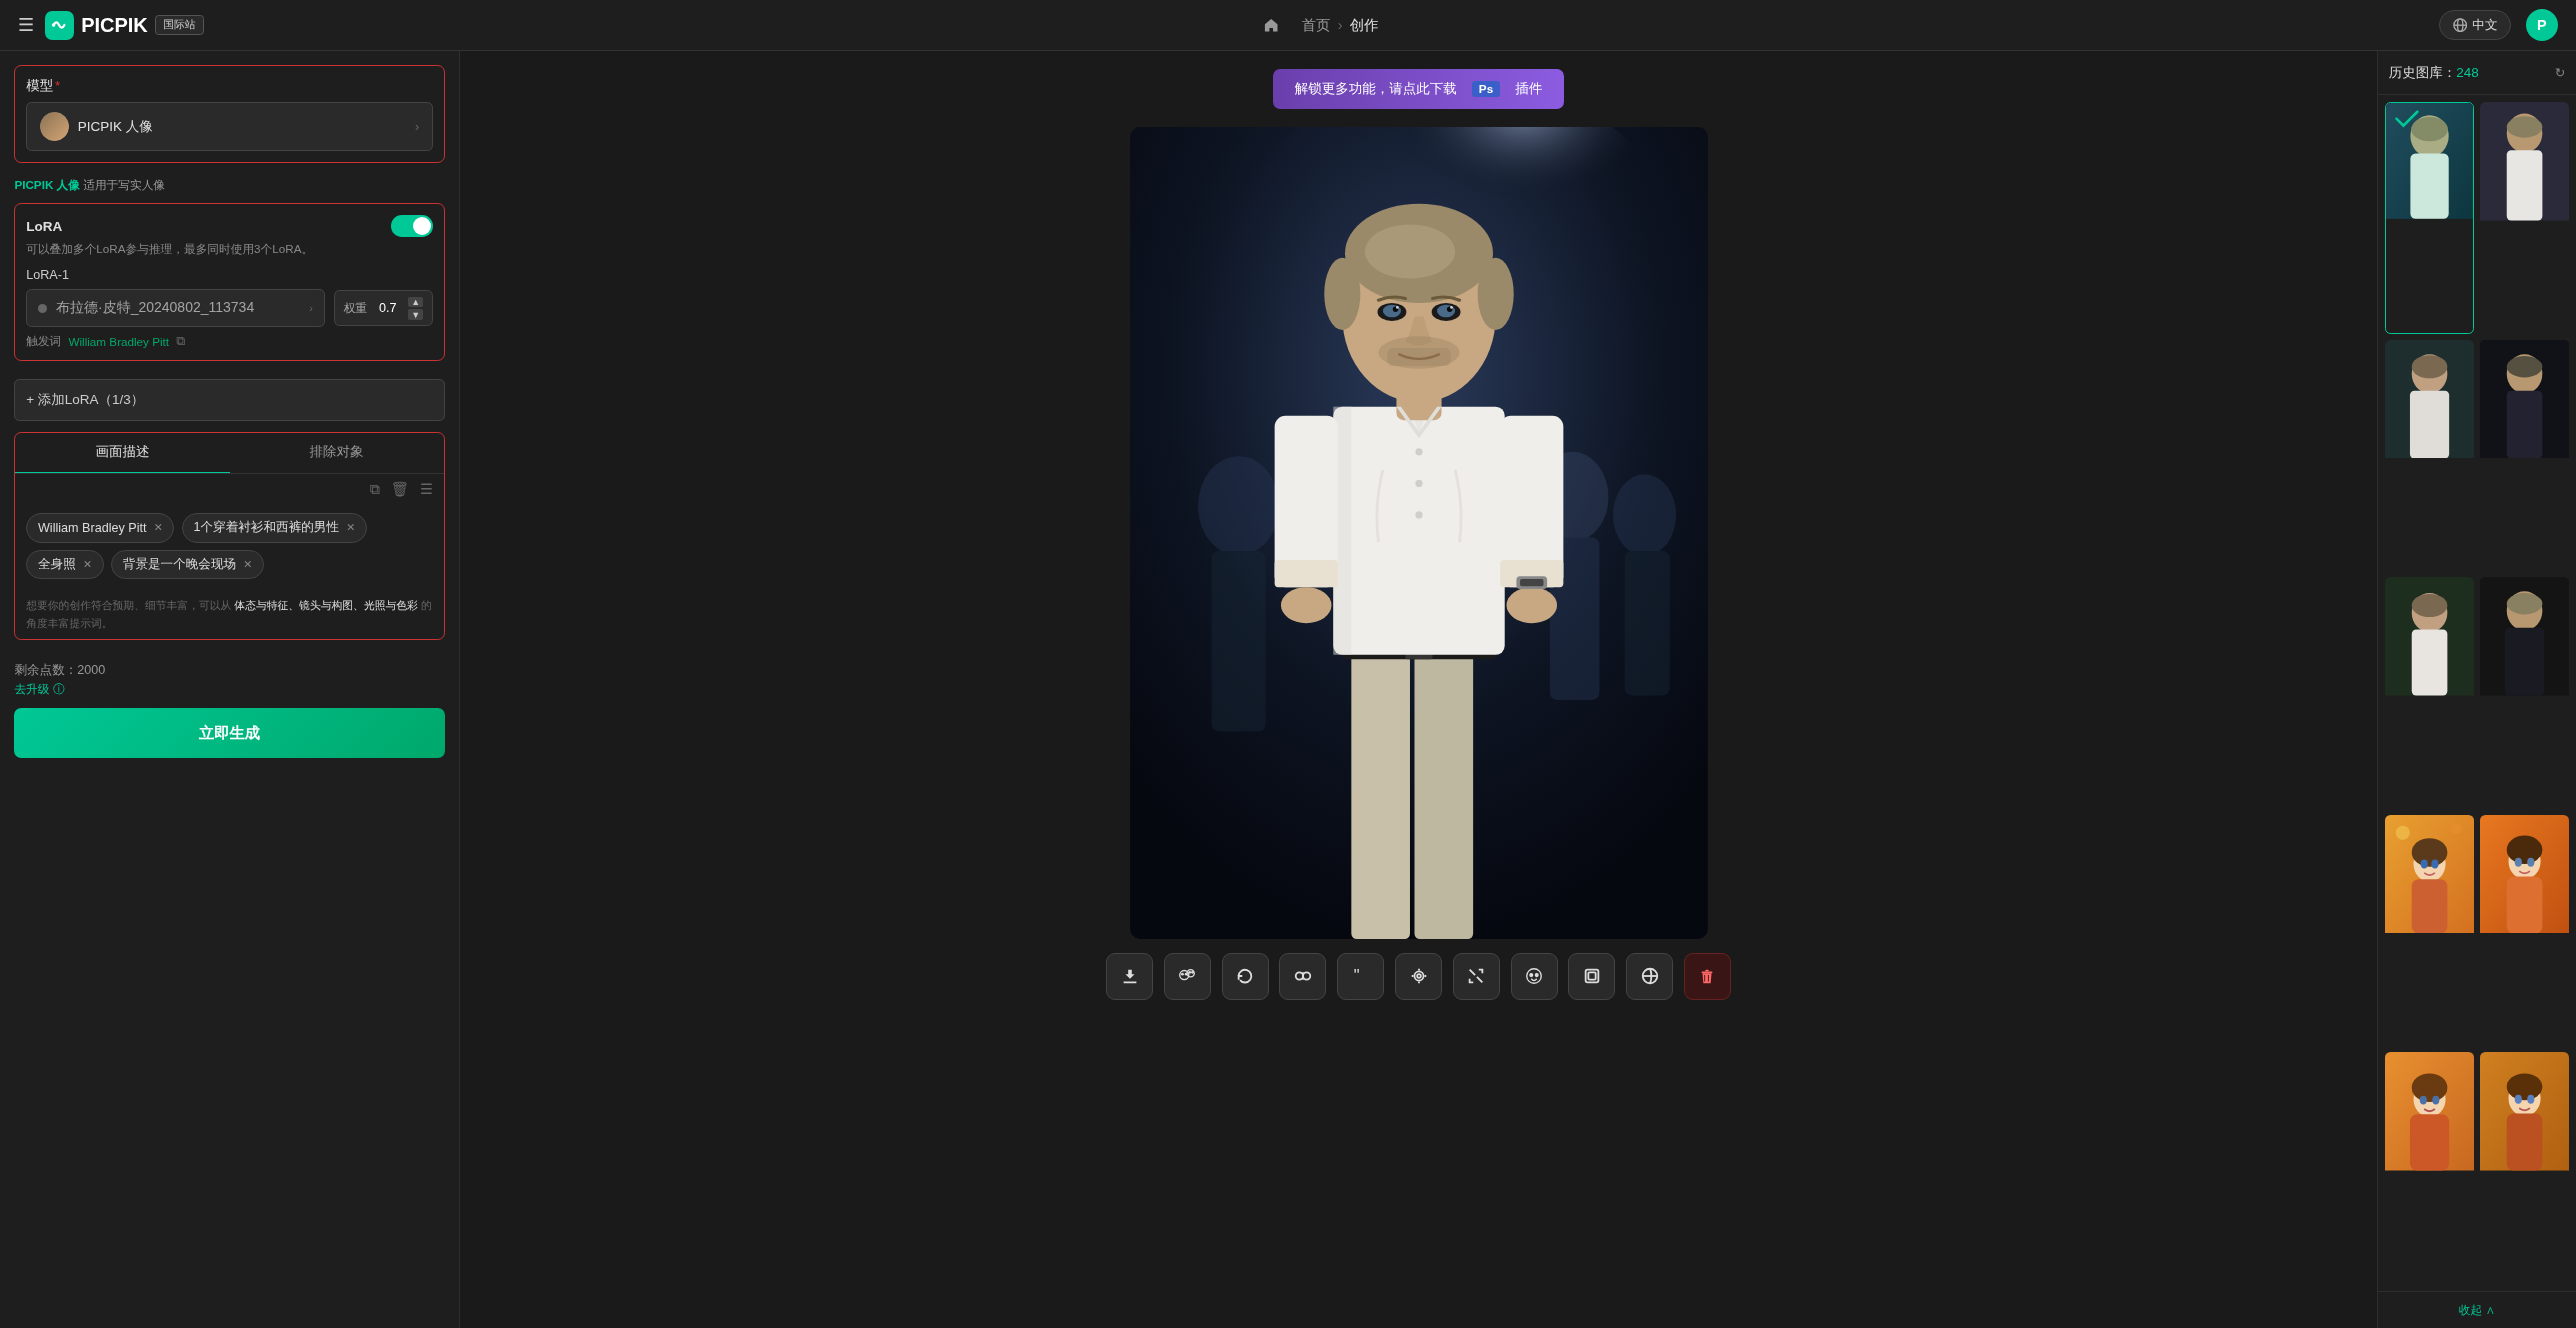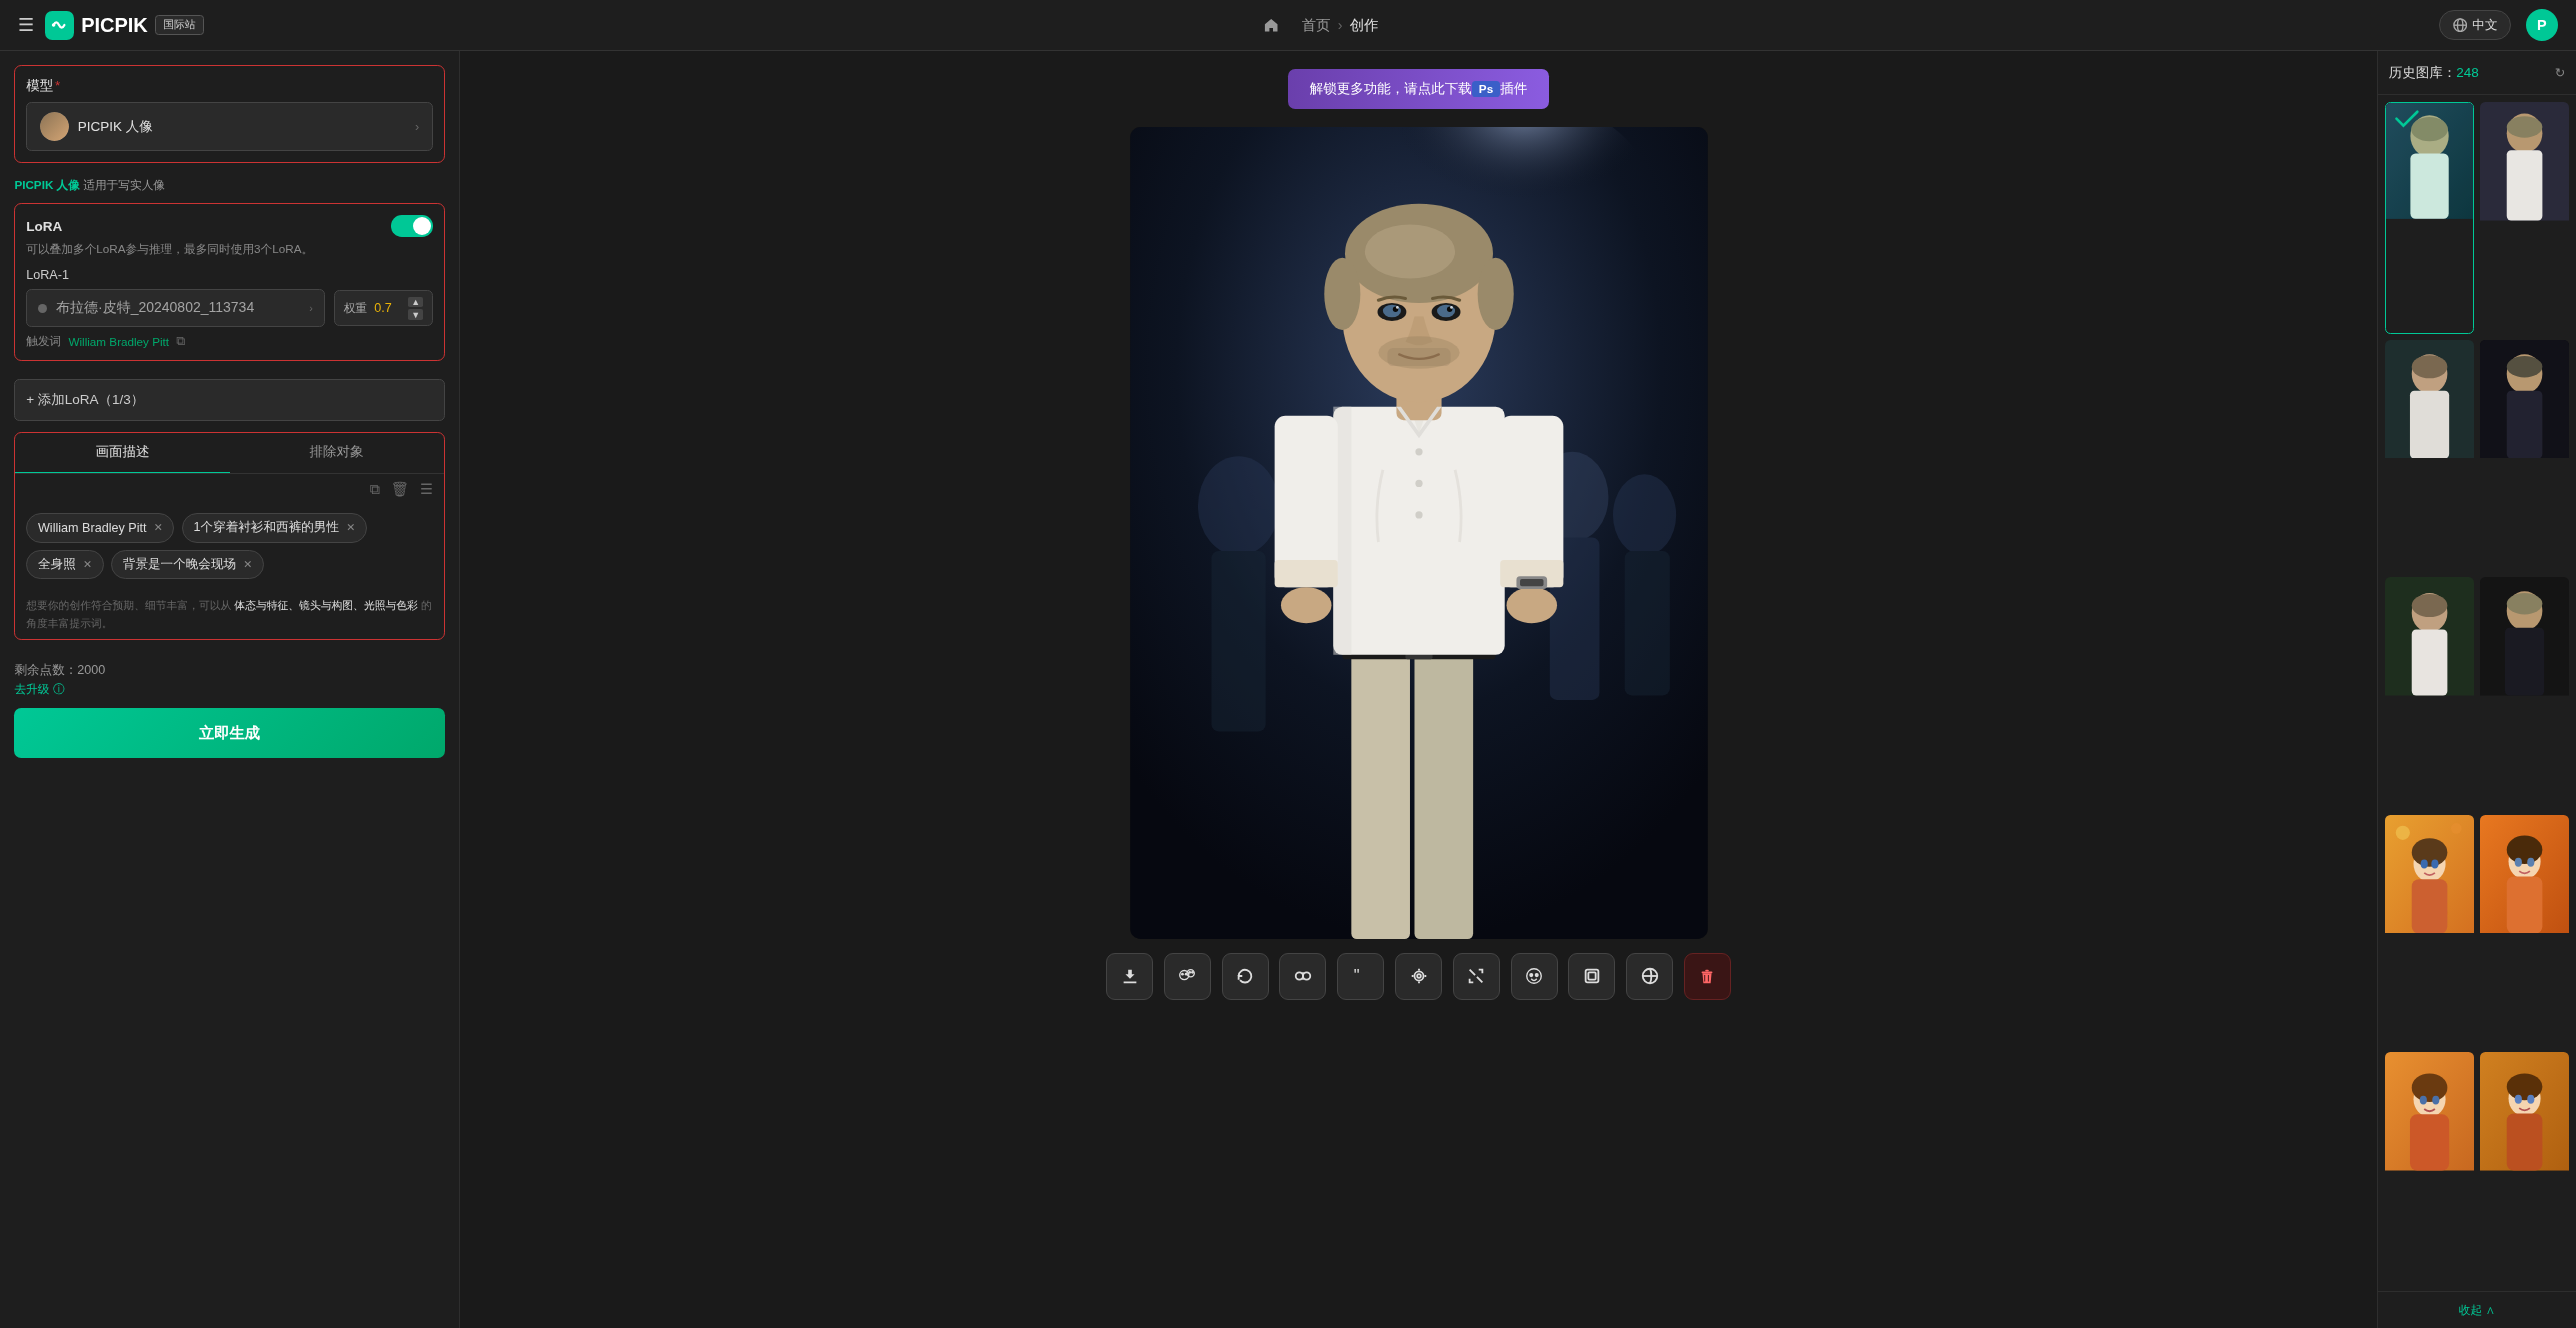--- a/index.html
+++ b/index.html
@@ -275,23 +275,23 @@
       border: 0.9px solid #444;
       border-radius: 5.4px;
       padding: 5.4px 9px;
     }
     .lora-weight-label {
       font-size: 11.7px;
       color: #aaa;
     }
     .lora-weight-value {
       font-size: 12.6px;
-      color: #eab308;
+      color: #ffffff;
       width: 27px;
-      text-align: left;
+      text-align: center;
     }
     .lora-weight-controls {
       display: flex;
       flex-direction: column;
       gap: 1.8px;
     }
     .weight-btn {
       width: 14.4px;
       height: 10.8px;
       background: #444;
@@ -437,21 +437,21 @@
       position: relative;
     }
     .unlock-banner {
       background: linear-gradient(90deg, #6a3fac, #8b5ce0);
       border-radius: 7.2px;
       padding: 10.8px 21.7px;
       font-size: 13.5px;
       color: white;
       display: flex;
       align-items: center;
-      gap: 0;
+      gap: 15px;
       margin-bottom: 18px;
       cursor: pointer;
     }
     .ps-badge {
       background: #3a5fc8;
       border-radius: 3.6px;
       padding: 1.8px 7.2px;
       font-size: 11.7px;
       font-weight: bold;
     }

